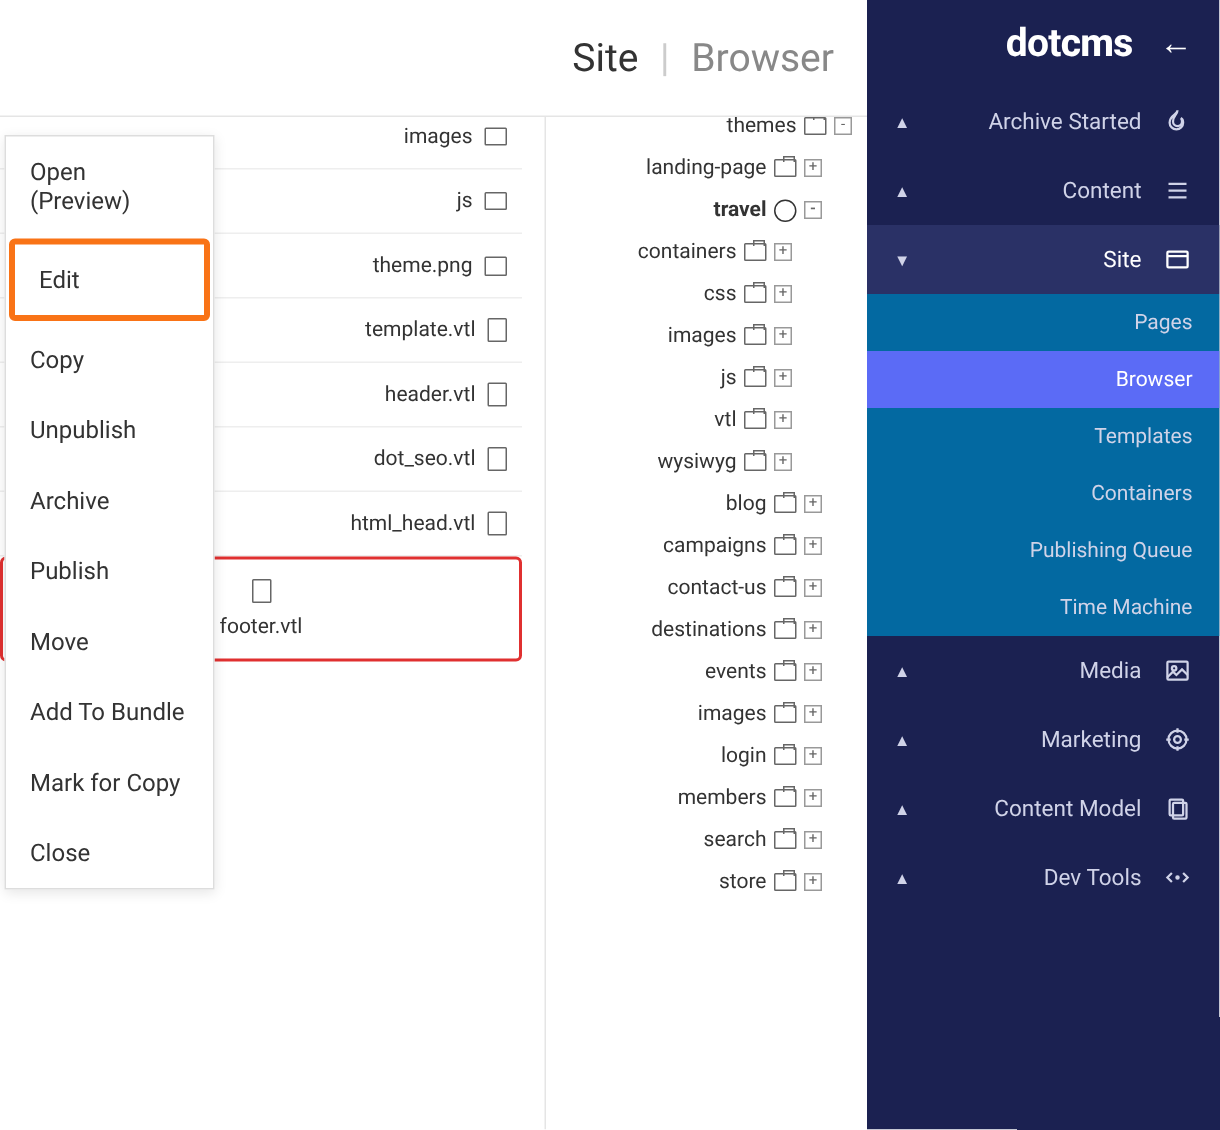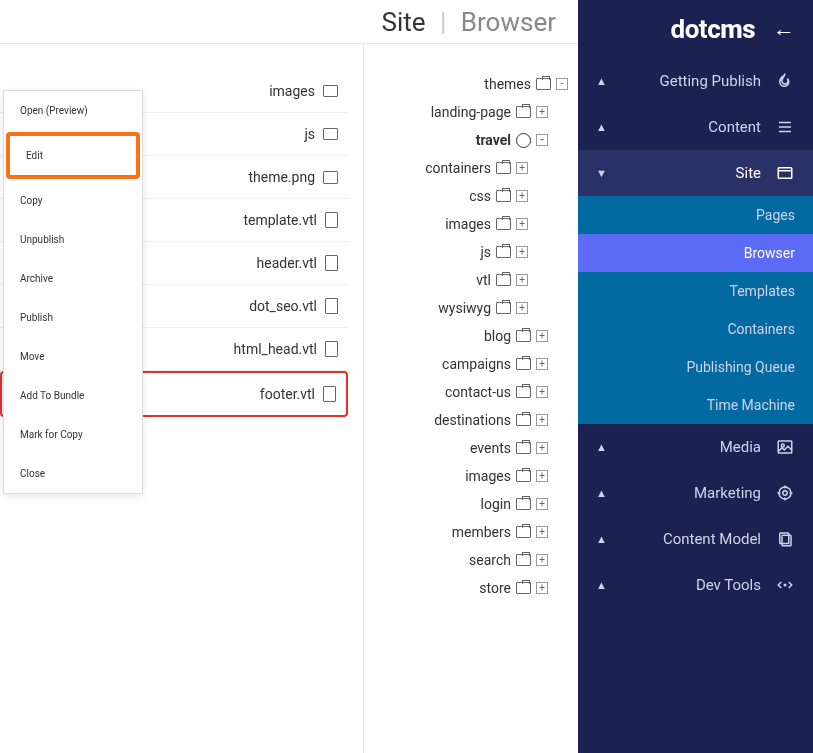--- a/index.html
+++ b/index.html
@@ -76,21 +76,21 @@
 .sidebar-subitem.active {
   background: #5b6bf6;
   color: #fff;
 }
 .main { flex: 1; display: flex; background: #fff; }
 .header {
   position: absolute;
   top: 0;
   right: 235px;
   left: 0;
-  height: 44px;
+  height: 78px;
   display: flex;
   align-items: center;
   padding: 0 22px;
   border-bottom: 1px solid #e5e5e5;
   background: #fff;
   z-index: 5;
 }
 .breadcrumb {
   font-size: 26px;
   font-weight: 400;
@@ -167,20 +167,21 @@
   gap: 8px;
   padding: 13px 10px;
   border-bottom: 1px solid #eee;
   cursor: pointer;
   font-size: 14px;
   color: #333;
 }
 .file-item.highlighted {
   border: 2px solid #e03030;
   border-radius: 4px;
+  flex-direction: column;
 }
 .file-item .file-folder-icon {
   width: 15px;
   height: 12px;
   border: 1px solid #666;
   border-radius: 1px;
   flex-shrink: 0;
 }
 .file-item .file-doc-icon {
   width: 13px;
@@ -203,21 +204,21 @@
   top: 90px;
   width: 140px;
   background: #fff;
   border: 1px solid #ddd;
   box-shadow: 0 2px 8px rgba(0,0,0,0.1);
   z-index: 100;
 }
 .context-menu-item {
   padding: 14px 16px;
   cursor: pointer;
-  font-size: 10px;
+  font-size: 16px;
   color: #333;
   text-align: left;
 }
 .context-menu-item.highlighted {
   border: 4px solid #f97316;
   border-radius: 4px;
   margin: 2px;
 }
 svg { display: block; }
 </style>
@@ -230,21 +231,21 @@
       <span class="arrow-icon">←</span>
       <span class="logo"><span>dot</span><span class="cms">cms</span></span>
     </div>
 
     <div class="sidebar-section">
       <span class="icon">
         <svg width="18" height="18" viewBox="0 0 24 24" fill="none" stroke="#d0d3e8" stroke-width="2">
             <path d="M12 2c0 4-4 5-4 10a4 4 0 0 0 8 0c0-2-1-3-1-3s2 1 2 4a6 6 0 0 1-12 0c0-7 7-7 7-11z"></path>
           </svg>
       </span>
-      <span class="label">Getting Publish</span>
+      <span class="label">Archive Started</span>
       <span class="chevron">▲</span>
     </div>
 
     <div class="sidebar-section">
       <span class="icon">
         <svg width="18" height="18" viewBox="0 0 24 24" fill="none" stroke="#d0d3e8" stroke-width="2">
             <line x1="4" y1="6" x2="20" y2="6"></line>
             <line x1="4" y1="12" x2="20" y2="12"></line>
             <line x1="4" y1="18" x2="20" y2="18"></line>
           </svg>

